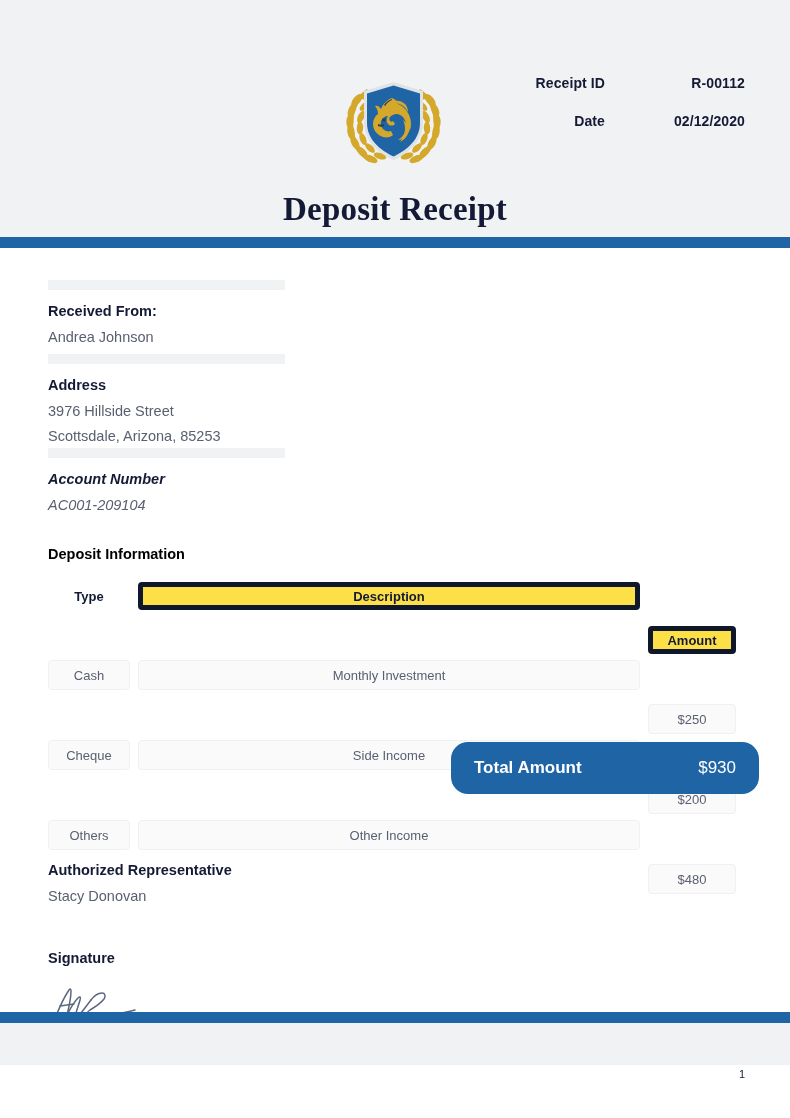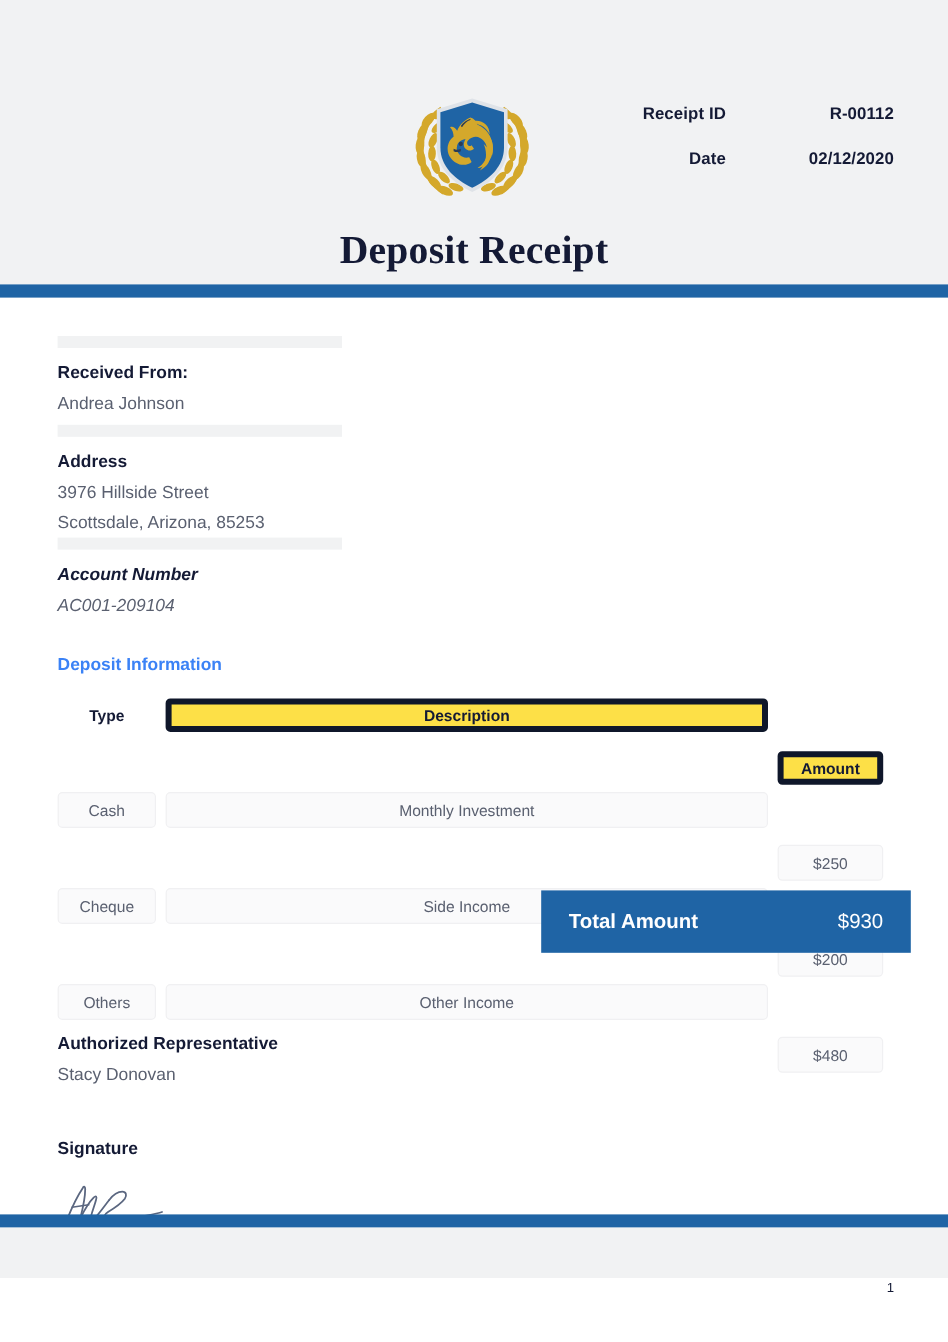--- a/index.html
+++ b/index.html
@@ -51,21 +51,21 @@
   .logo svg { display: block; width: 113px; height: 92px; }
 
   .meta {
     position: absolute;
     left: 470px;
     top: 64px;
     width: 275px;
   }
   .meta-row {
     display: flex;
-    align-items: flex-end;
+    align-items: center;
     justify-content: flex-start;
     height: 38px;
   }
   .meta-label {
     width: 135px;
     text-align: right;
     font-size: 14px;
     font-weight: bold;
     color: #141a35;
     letter-spacing: 0.1px;
@@ -130,21 +130,21 @@
   .block-account { position: absolute; left: 48px; top: 200px; font-style: italic; }
   .block-account .field-label { margin-top: 11px; }
   .block-account .field-value { margin-top: 4px; }
 
   .section-title {
     position: absolute;
     left: 48px;
     top: 298px;
     font-size: 14.5px;
     font-weight: bold;
-    color: #3b82f6;
+    color: #000000;
   }
 
   
   .table {
     position: absolute;
     left: 48px;
     top: 334px;
     width: 688px;
   }
   .trow {
@@ -189,20 +189,21 @@
     left: 451px;
     top: 494px;
     width: 308px;
     height: 52px;
     background: #1f64a5;
     display: flex;
     align-items: center;
     justify-content: space-between;
     box-sizing: border-box;
     padding: 0 23px;
+    border-radius: 17px;
   }
   .total-label {
     font-size: 17px;
     font-weight: bold;
     color: #ffffff;
   }
   .total-value {
     font-size: 17px;
     font-weight: normal;
     color: #ffffff;

